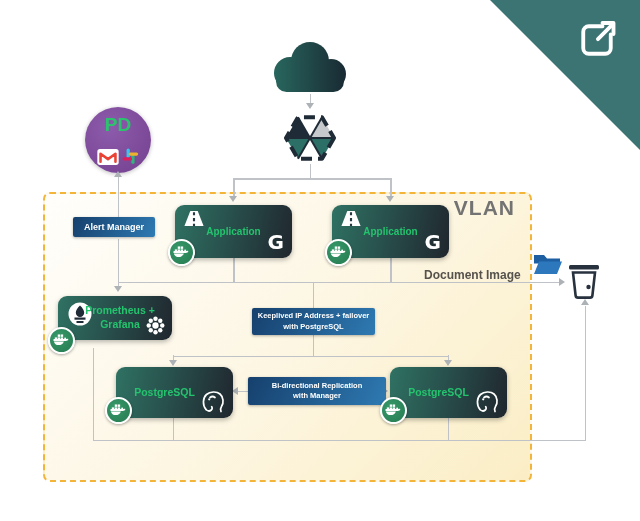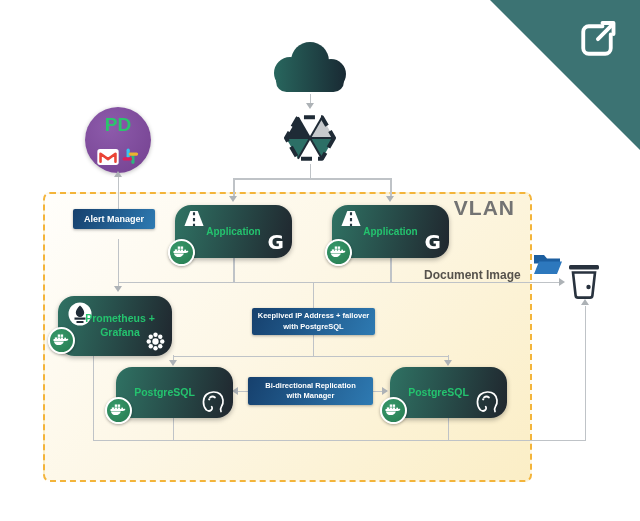--- a/index.html
+++ b/index.html
@@ -16,21 +16,21 @@
   .ar.right{border-left:6px solid #adb2b6;border-right:none;}
   .ar.left{border-right:6px solid #adb2b6;border-left:none;}
 
   
   .vlan{position:absolute;left:43px;top:192px;width:485px;height:286px;border:2px dashed #f3b43a;
         border-radius:7px;background:linear-gradient(135deg,#fffefb 0%,#fdf7e6 45%,#fbeec6 100%);}
   .vlan-label{position:absolute;left:430px;top:196px;width:85px;text-align:right;
         color:#737373;font-size:21px;font-weight:900;letter-spacing:1px;}
 
   
-  .node{position:absolute;border-radius:16px;color:#24c36e;
+  .node{position:absolute;border-radius:9px;color:#24c36e;
         background:linear-gradient(102deg,#2f7263 0%,#28504c 45%,#20262e 100%);
         box-shadow:0 2px 5px rgba(0,0,0,.28);}
   .nlbl{position:absolute;inset:0;display:flex;align-items:center;justify-content:center;
         font-weight:bold;font-size:10.5px;text-align:center;line-height:1.3;}
   .glogo{position:absolute;right:8px;bottom:4px;color:#fff;font-weight:900;font-size:20px;
         font-family:"DejaVu Sans",sans-serif;}
   .corner-ic{position:absolute;left:8px;top:5px;}
   .br-ic{position:absolute;right:7px;bottom:5px;}
 
   
@@ -158,21 +158,21 @@
   <div class="h" style="left:373px;top:390.5px;width:10px"></div>
   <div class="ar right" style="left:382px;top:386.5px"></div>
 
   <div class="v" style="left:92.5px;top:348px;height:92px"></div>
   <div class="v" style="left:172.5px;top:418px;height:22px"></div>
   <div class="v" style="left:447.5px;top:417px;height:23px"></div>
   <div class="h" style="left:92.5px;top:439.5px;width:493px"></div>
   <div class="v" style="left:584.5px;top:306px;height:134px"></div>
   <div class="ar up" style="left:580.5px;top:299px"></div>
 
-  <div class="bluebox am" style="left:73px;top:209px;width:82px;height:20px">
+  <div class="bluebox am" style="left:73px;top:217px;width:82px;height:20px">
     <span>Alert Manager</span>
   </div>
 
   <div class="node" style="left:175px;top:205px;width:117px;height:53px">
     <svg class="corner-ic" width="22" height="17" viewBox="0 0 20 16">
       <polygon points="6.5,1 13.5,1 19,15 1,15" fill="#fff"></polygon>
       <line x1="10" y1="2" x2="10" y2="15" stroke="#263842" stroke-width="2" stroke-dasharray="3 2.5"></line>
     </svg>
     <div class="nlbl" style="font-size:10px">Application</div>
     <div class="glogo">G</div>
@@ -215,21 +215,21 @@
   <svg class="icon-abs" style="left:533px;top:252px" width="30" height="24" viewBox="0 0 30 24">
     <path d="M1,3 h10 l3,3.5 h13 v5 h-26 z" fill="#1d5fa0"></path>
     <path d="M1,22 l5,-12.5 h23 l-5,12.5 z" fill="#2d78bd"></path>
   </svg>
   <svg class="icon-abs" style="left:567px;top:262px" width="34" height="38" viewBox="0 0 34 38">
     <rect x="2" y="3" width="30" height="4.5" rx="1.5" fill="#28323e"></rect>
     <path d="M6,10.5 h22 l-2.6,23 a2.4,2.4 0 0 1 -2.4,2.1 h-12 a2.4,2.4 0 0 1 -2.4,-2.1 z" fill="none" stroke="#28323e" stroke-width="2.6"></path>
     <circle cx="21.5" cy="25" r="2.2" fill="#28323e"></circle>
   </svg>
 
-  <div class="node" style="left:58px;top:296px;width:114px;height:60px">
+  <div class="node" style="left:58px;top:296px;width:114px;height:44px">
     <svg class="corner-ic" style="left:10px;top:6px" width="24" height="24" viewBox="0 0 24 24">
       <circle cx="12" cy="12" r="11.5" fill="#fff"></circle>
       <path d="M12,3.5 c2.6,2.6 4.2,4.7 4.2,7.2 a4.2,4.2 0 0 1 -8.4,0 c0,-2.5 1.6,-4.6 4.2,-7.2 z" fill="#1f2b36"></path>
       <rect x="6.5" y="15.5" width="11" height="2.2" fill="#1f2b36"></rect>
       <rect x="8.5" y="19" width="7" height="2" fill="#1f2b36"></rect>
     </svg>
     <div class="nlbl" style="padding-left:26px;padding-right:16px">Prometheus + Grafana</div>
     <svg class="br-ic" width="19" height="19" viewBox="0 0 18 18">
       <g fill="#fff">
         <circle cx="9" cy="9" r="3"></circle>
@@ -279,21 +279,21 @@
         <rect x="5" y="0.5" width="2.6" height="2.6"></rect>
           <rect x="8.2" y="0.5" width="2.6" height="2.6"></rect>
         <rect x="1.8" y="3.7" width="2.6" height="2.6"></rect>
           <rect x="5" y="3.7" width="2.6" height="2.6"></rect>
           <rect x="8.2" y="3.7" width="2.6" height="2.6"></rect>
         <path d="M0.5,7.5 h13 c1.8,0 2.8,-1 3,-2.2 c-1.3,-0.6 -2.3,0.1 -2.3,0.1 c0,-1 -0.6,-1.7 -1.5,-2 l-0.9,1.9 h-11.3 c0,0 -0.3,2.2 0,2.2 z M0.8,8 c0.5,2.6 2.5,4 5.2,4 c2.6,0 4.6,-1.3 5.6,-4 z"></path>
       </g>
     </svg>
   </div>
 
-  <div class="bluebox" style="left:248px;top:377px;width:125px;height:28px">
+  <div class="bluebox" style="left:248px;top:377px;width:138px;height:28px">
     <span class="l1">Bi-directional Replication</span>
     <span class="l1">with Manager</span>
   </div>
 
   <div class="node" style="left:390px;top:367px;width:117px;height:51px">
     <div class="nlbl" style="padding-right:20px">PostgreSQL</div>
     <svg class="br-ic" width="25" height="23" viewBox="0 0 25 23">
       <g fill="none" stroke="#fff" stroke-width="1.7" stroke-linecap="round">
         <path d="M5,19.5 C1.5,15.5 1.5,8 5.5,4.5 C9,1.5 15.5,1 19,4 C22.5,7 23,13 20.5,16.5 C19.5,18 19.3,19.7 20,21.5"></path>
         <path d="M5,19.5 c1.6,1.6 3.8,1.8 5.3,0.5 c1,-0.9 1,-2.2 0.4,-3.3"></path>

